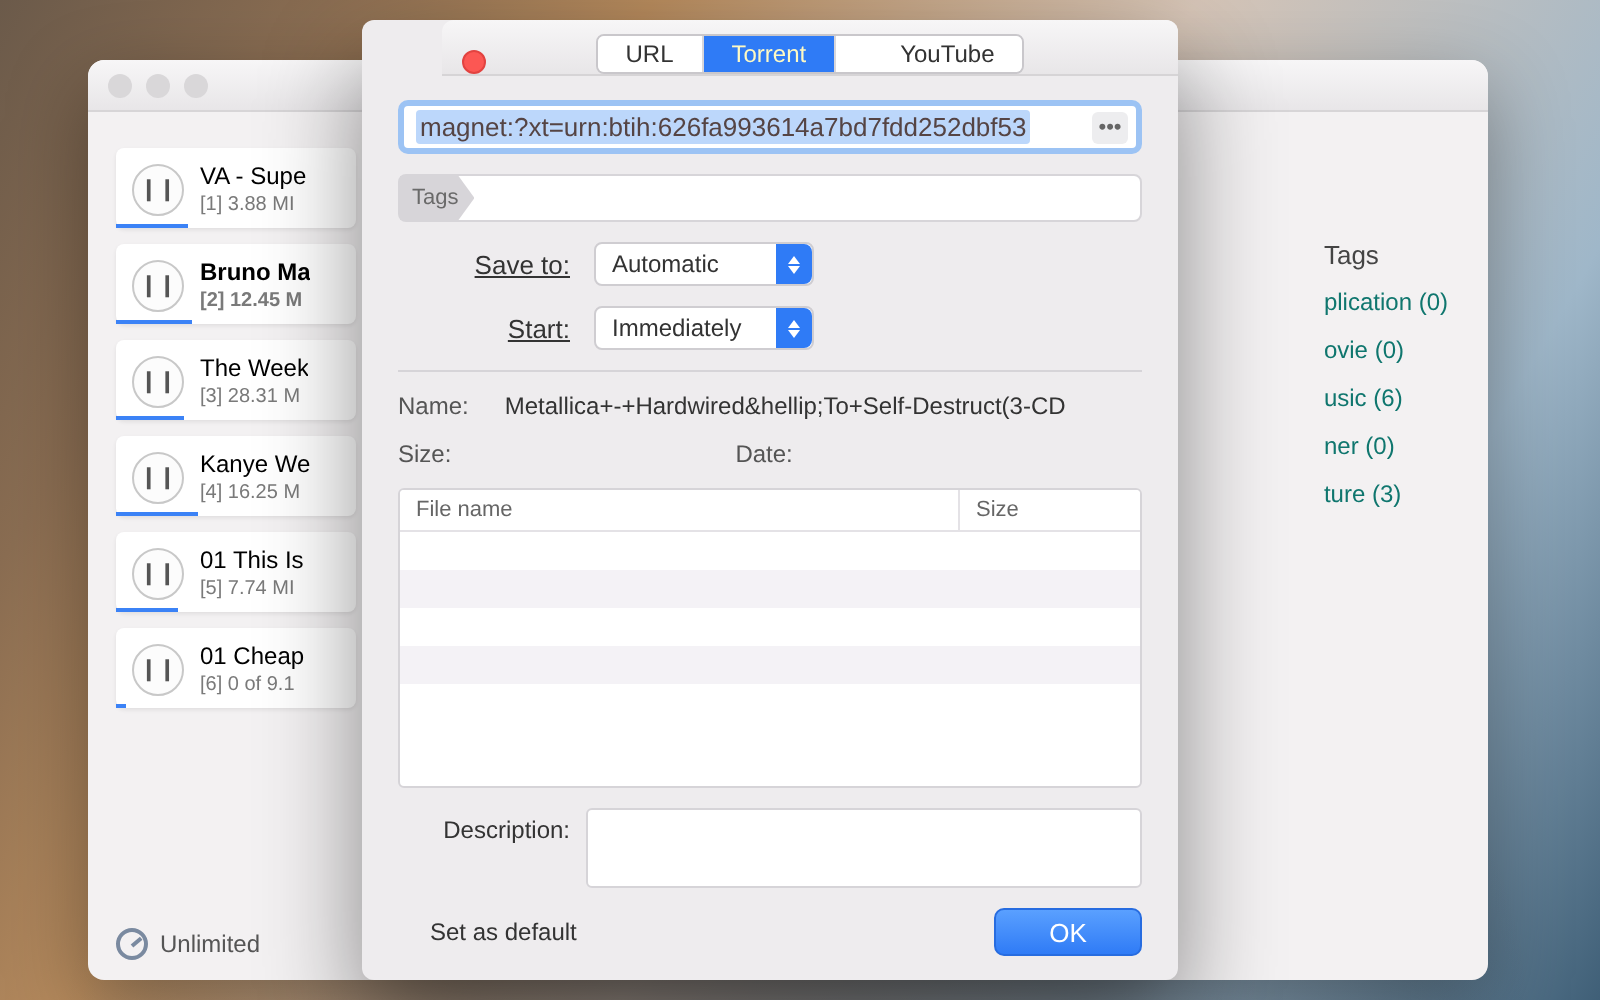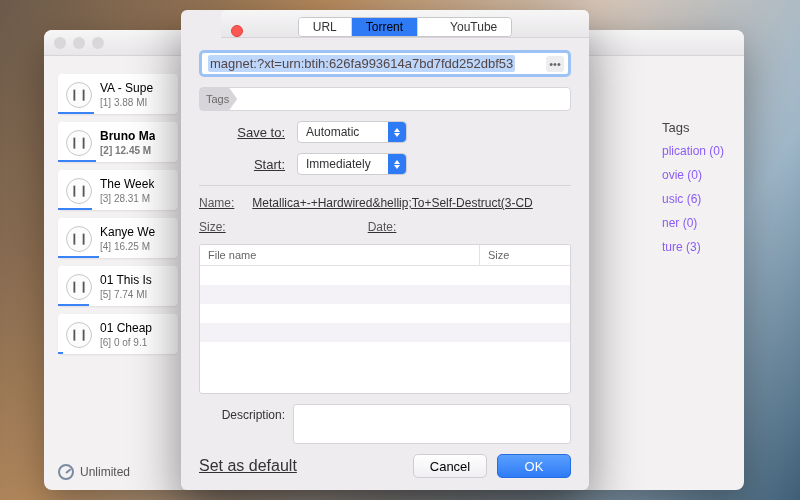--- a/index.html
+++ b/index.html
@@ -16,63 +16,63 @@
   .mw-body{display:flex; height:calc(100% - 26px);}
   .downloads{width:140px; padding:18px 0 0 14px;}
   .dl-card{background:#fff;border-radius:4px;margin-bottom:8px;padding:7px 8px 6px 8px; box-shadow:0 1px 2px rgba(0,0,0,.08); position:relative;width:120px;}
   .dl-row{display:flex;align-items:center;gap:8px;}
   .dl-btn{width:26px;height:26px;border-radius:50%;border:1px solid #c8c8c8;background:#fcfcfc;display:flex;align-items:center;justify-content:center;flex-shrink:0;font-size:11px;color:#555;}
   .dl-title{font-size:12px;white-space:nowrap;overflow:hidden;}
   .dl-meta{font-size:10px;color:#7a7a7a;margin-top:2px;white-space:nowrap;overflow:hidden;}
   .dl-bar{height:2px;background:#3b82f6;position:absolute;left:0;bottom:0;width:30%;}
   .sidebar{width:440px;}
   .tags-heading{font-size:13px;color:#444;padding:20px 0 4px 0;}
-  .tag-item{font-size:12px;color:#8b5cf6;padding:5px 0;white-space:nowrap;}
+  .tag-item{font-size:12px;color:#0f766e;padding:5px 0;white-space:nowrap;}
   .footer{position:absolute;left:14px;bottom:10px;display:flex;align-items:center;gap:6px;font-size:12px;color:#555;}
   .footer .gauge{width:16px;height:16px;border:2px solid #7a8aa0;border-radius:50%;position:relative;}
   .footer .gauge::after{content:"";position:absolute;left:50%;top:50%;width:6px;height:2px;background:#7a8aa0;transform-origin:left center;transform:rotate(-40deg);}
 
   
   .modal{
     position:absolute; left:181px; top:10px; width:408px; height:480px;
     background:#eeecee; border-radius:6px; box-shadow:0 22px 50px rgba(0,0,0,.45);
     display:flex;flex-direction:column;
   }
   .mtitle{height:28px;display:flex;align-items:flex-end;justify-content:center;position:relative;background:linear-gradient(#f7f6f7,#e8e6e8);border-top-left-radius:6px;border-top-right-radius:6px;border-bottom:1px solid #d6d4d6;margin-left:40px;}
   .close-dot{position:absolute;left:10px;width:12px;height:12px;border-radius:50%;background:#fc5753;border:1px solid #e24340;}
   .seg{display:flex;border:1px solid #c9c7cb;border-radius:4px;overflow:hidden;height:20px;font-size:12px;}
   .seg div{padding:0 14px;display:flex;align-items:center;background:#fff;color:#333;border-right:1px solid #d8d6da;cursor:default;}
   .seg div:last-child{border-right:none;padding-left:32px;}
-  .seg .active{background:#2f7bf6;color:#000000;}
+  .seg .active{background:#2f7bf6;color:#fef9c3;}
   .mbody{padding:12px 18px 12px 18px;flex:1;display:flex;flex-direction:column;gap:10px;overflow:hidden;}
   .urlfield{position:relative;border:3px solid #9cc3f4;border-radius:5px;background:#fff;padding:3px 44px 3px 6px;font-size:13px;color:#544;white-space:nowrap;overflow:hidden;}
   .urlfield::selection{background:#bcd7fb;}
   .urlfield-inner{background:#bcd7fb;padding:1px 2px;border-radius:2px;}
   .url-ellipsis{position:absolute;right:4px;top:50%;transform:translateY(-50%);width:18px;height:16px;background:#ededef;border-radius:3px;display:flex;align-items:center;justify-content:center;font-size:11px;color:#666;}
   .tagfield{height:24px;background:#fff;border:1px solid #d7d5d9;border-radius:4px;position:relative;}
   .taglabel{position:absolute;left:0;top:0;height:100%;padding:0 8px 0 6px;background:#d7d5d9;color:#6a6a6a;font-size:11px;display:flex;align-items:center;clip-path:polygon(0 0, calc(100% - 8px) 0, 100% 50%, calc(100% - 8px) 100%, 0 100%);}
   .formrow{display:flex;align-items:center;gap:12px;font-size:13px;color:#333;}
   .formrow label{width:86px;text-align:right;text-decoration:underline;}
   .select{display:flex;align-items:center;background:#fff;border:1px solid #cfcdd1;border-radius:4px;height:22px;font-size:12px;min-width:110px;position:relative;padding:0 22px 0 8px;}
   .select .arrs{position:absolute;right:0;top:0;bottom:0;width:18px;background:#2f7bf6;border-top-right-radius:4px;border-bottom-right-radius:4px;display:flex;flex-direction:column;align-items:center;justify-content:center;gap:0;}
   .select .arrs::before{content:"";border-left:3px solid transparent;border-right:3px solid transparent;border-bottom:4px solid #fff;margin-bottom:1px;}
   .select .arrs::after{content:"";border-left:3px solid transparent;border-right:3px solid transparent;border-top:4px solid #fff;}
   .divider{height:1px;background:#d6d4d8;}
-  .inforow{display:flex;gap:18px;font-size:12px;color:#333;text-decoration:underline;}
+  .inforow{display:flex;gap:18px;font-size:12px;color:#333;}
   .inforow .lab{color:#555;}
   .filelist{border:1px solid #d6d4d8;border-radius:3px;flex:1;min-height:110px;background:#fff;overflow:hidden;display:flex;flex-direction:column;}
   .fl-head{display:flex;font-size:11px;color:#666;background:#fff;border-bottom:1px solid #e4e2e6;}
   .fl-head div{padding:4px 8px;}
   .fl-rows{flex:1;}
   .fl-rows .r{height:19px;}
   .fl-rows .r:nth-child(even){background:#f4f2f6;}
   .desc{display:flex;align-items:flex-start;gap:8px;font-size:12px;color:#333;}
   .desc textarea{flex:1;height:40px;border:1px solid #d6d4d8;border-radius:3px;resize:none;padding:4px;font:inherit;}
   .mfoot{display:flex;align-items:center;justify-content:space-between;}
-  .setdef{font-size:16px;color:#333;text-decoration:underline;}
+  .setdef{font-size:12px;color:#333;margin-left:16px;}
   .btns{display:flex;gap:10px;}
   .btn{height:24px;min-width:74px;border-radius:5px;font-size:13px;display:flex;align-items:center;justify-content:center;border:1px solid #cfcdd1;background:linear-gradient(#fff,#f0eef2);}
   .btn.primary{background:linear-gradient(#5aa0ff,#2f7bf6);color:#fff;border-color:#276ce0;}
 </style>
 </head>
 <body>
 
 <div class="main-window">
   <div class="titlebar">
     <div class="tl-dot"></div>
@@ -218,18 +218,17 @@
           <div class="r"></div>
       </div>
     </div>
     <div class="desc">
       <span style="width:86px;text-align:right;padding-top:4px;">Description:</span>
       <textarea value="" style=""></textarea>
     </div>
     <div class="mfoot">
       <span class="setdef">Set as default</span>
       <div class="btns">
-        <div class="btn">Cancel</div>
         <div class="btn primary">OK</div>
       </div>
     </div>
   </div>
 </div>
 
 </body></html>

